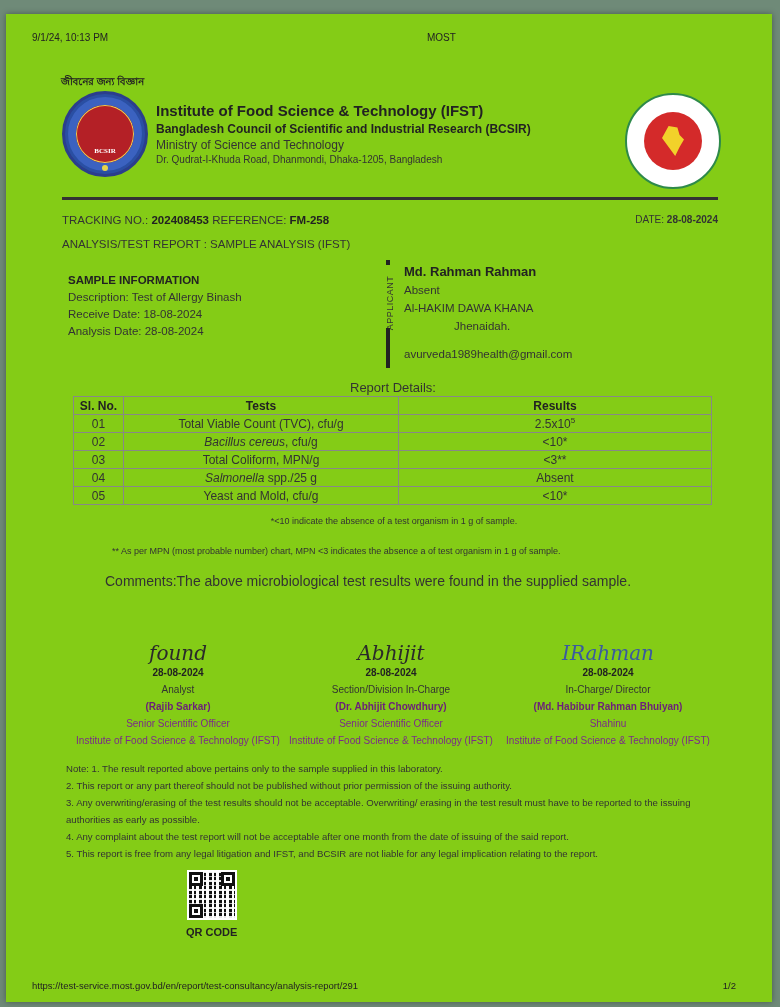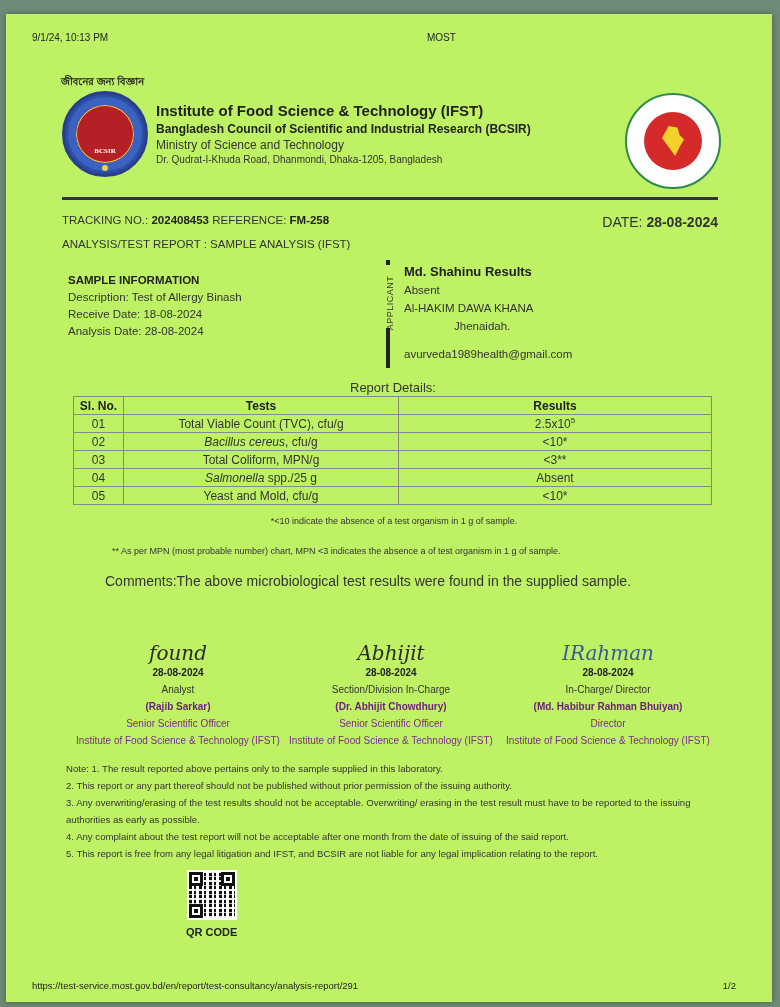--- a/index.html
+++ b/index.html
@@ -7,21 +7,21 @@
     body {
       background: #6f8a78;
       font-family: "Liberation Sans", sans-serif;
       color: #222;
       position: relative;
     }
     .page {
       position: absolute;
       left: 6px; top: 14px;
       width: 766px; height: 988px;
-      background: #bef264;
+      background: #84cc16;
       box-shadow: 0 0 6px rgba(0,0,0,0.35);
     }
     .print-header {
       position: absolute; top: 18px; left: 26px; right: 26px;
       font-size: 10px; color: #222;
     }
     .print-header .ts { position: absolute; left: 0; top: 0; }
     .print-header .title { position: absolute; left: 395px; top: 0; }
     .bn-motto {
       position: absolute; left: 55px; top: 60px;
@@ -67,21 +67,21 @@
       clip-path: polygon(30% 0, 70% 5%, 80% 30%, 100% 45%, 80% 70%, 60% 100%, 40% 80%, 20% 60%, 0 40%, 15% 20%);
     }
     .rule {
       position: absolute; left: 56px; top: 183px; width: 656px; height: 3px; background: #333;
     }
     .tracking {
       position: absolute; left: 56px; top: 200px; font-size: 11.5px; color: #333;
     }
     .tracking b { color: #222; }
     .date-top {
-      position: absolute; right: 54px; top: 200px; font-size: 14px; color: #333;
+      position: absolute; right: 54px; top: 200px; font-size: 10px; color: #333;
     }
     .report-type {
       position: absolute; left: 56px; top: 224px; font-size: 11.5px; color: #333;
     }
     .sample {
       position: absolute; left: 62px; top: 258px; font-size: 11.5px; color: #333; line-height: 17px;
     }
     .sample .h { font-weight: bold; color: #222; }
     .applicant-bar {
       position: absolute; left: 376px; top: 246px; width: 14px; height: 110px;
@@ -216,21 +216,21 @@
     <div>Analysis Date: 28-08-2024</div>
   </div>
 
   <div class="applicant-bar">
     <div class="sq"></div>
     <div class="lbl">APPLICANT</div>
     <div class="ln"></div>
   </div>
 
   <div class="applicant">
-    <div class="name">Md. Shahinu Results</div>
+    <div class="name">Md. Rahman Rahman</div>
     <div>Absent</div>
     <div>Al-HAKIM DAWA KHANA</div>
     <div class="indent">Jhenaidah.</div>
     <div class="email">avurveda1989health@gmail.com</div>
   </div>
 
   <div class="report-details-title">Report Details:</div>
 
   <table class="results">
     <thead>
@@ -290,21 +290,21 @@
     <div class="person">(Dr. Abhijit Chowdhury)</div>
     <div class="desig">Senior Scientific Officer</div>
     <div class="org">Institute of Food Science &amp; Technology (IFST)</div>
   </div>
 
   <div class="sig sig3">
     <div class="signature blue">IRahman</div>
     <div class="date">28-08-2024</div>
     <div>In-Charge/ Director</div>
     <div class="person">(Md. Habibur Rahman Bhuiyan)</div>
-    <div class="desig">Director</div>
+    <div class="desig">Shahinu</div>
     <div class="org">Institute of Food Science &amp; Technology (IFST)</div>
   </div>
 
   <div class="notes">
     <div>Note: 1. The result reported above pertains only to the sample supplied in this laboratory.</div>
     <div>2. This report or any part thereof should not be published without prior permission of the issuing authority.</div>
     <div>3. Any overwriting/erasing of the test results should not be acceptable. Overwriting/ erasing in the test result must have to be reported to the issuing authorities as early as possible.</div>
     <div>4. Any complaint about the test report will not be acceptable after one month from the date of issuing of the said report.</div>
     <div>5. This report is free from any legal litigation and IFST, and BCSIR are not liable for any legal implication relating to the report.</div>
   </div>

